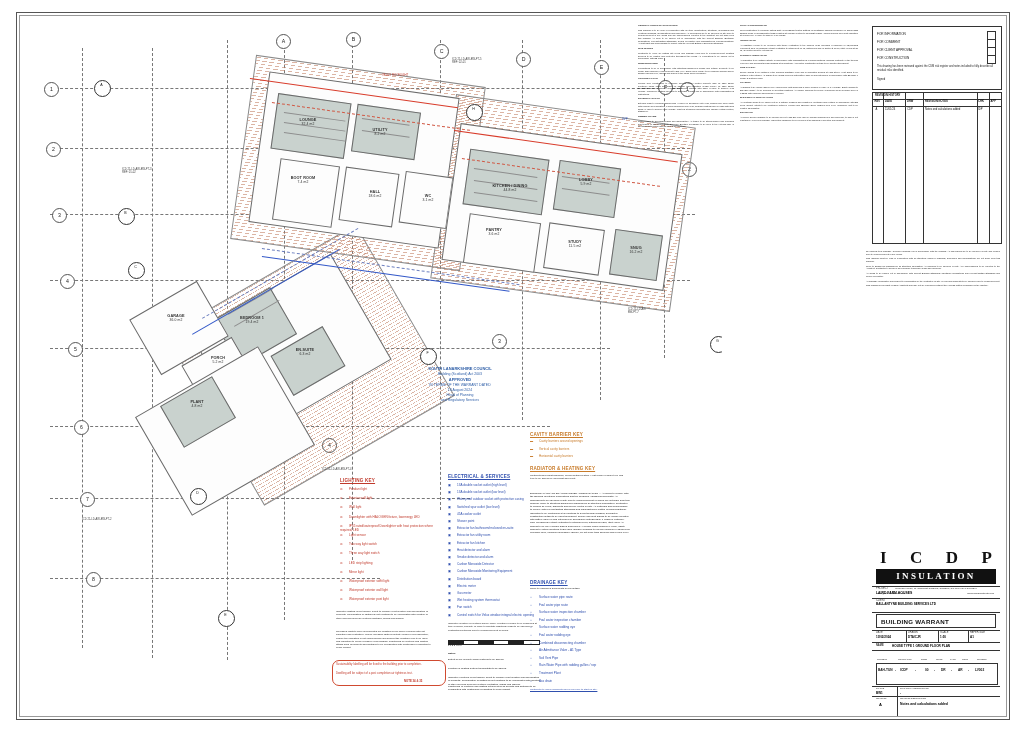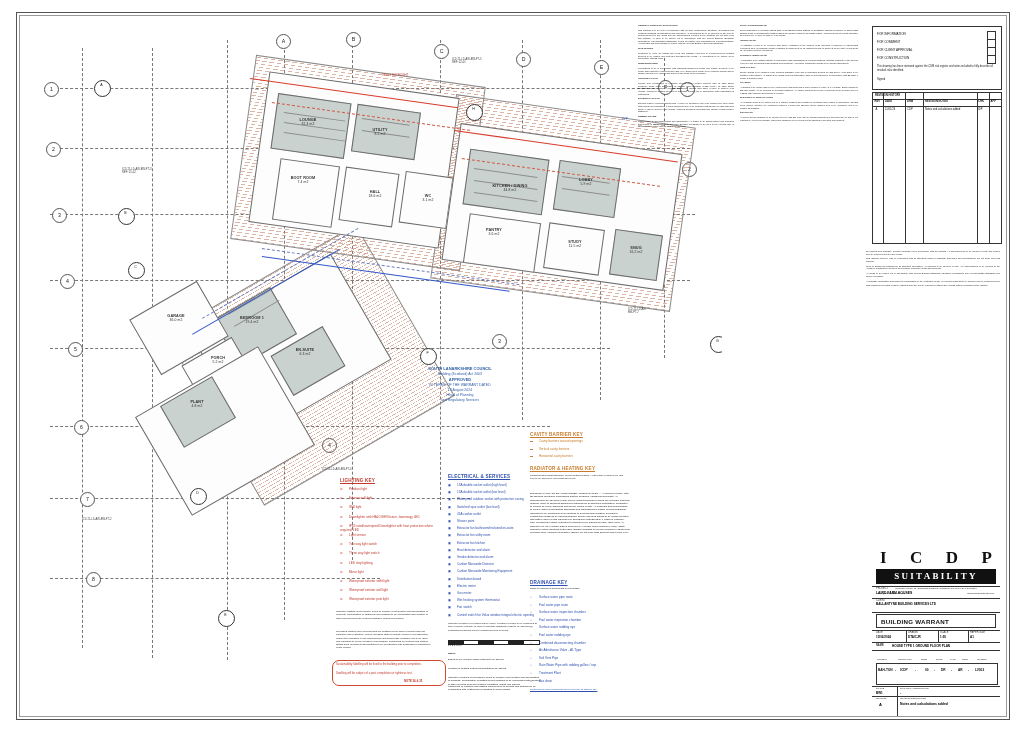--- a/index.html
+++ b/index.html
@@ -465,21 +465,21 @@
     <div class="revtxt" style="left:105px;top:15px;">IDP</div>
   </div>
 
   <div class="logo">
     <div class="letters">
       <span>I</span>
       <span>C</span>
       <span>D</span>
       <span>P</span>
     </div>
-    <div class="bar">SUITABILITY</div>
+    <div class="bar">INSULATION</div>
     <div class="addr">
       <span>Wemyss House, 11 Clairmont Gardens, Glasgow, G3 7LW</span>
       <span>0141 248 2874</span>
     </div>
     <div class="addr2">
       <span>info@icdparchitects.com</span>
       <span>www.icdparchitects.com</span>
     </div>
   </div>
 

